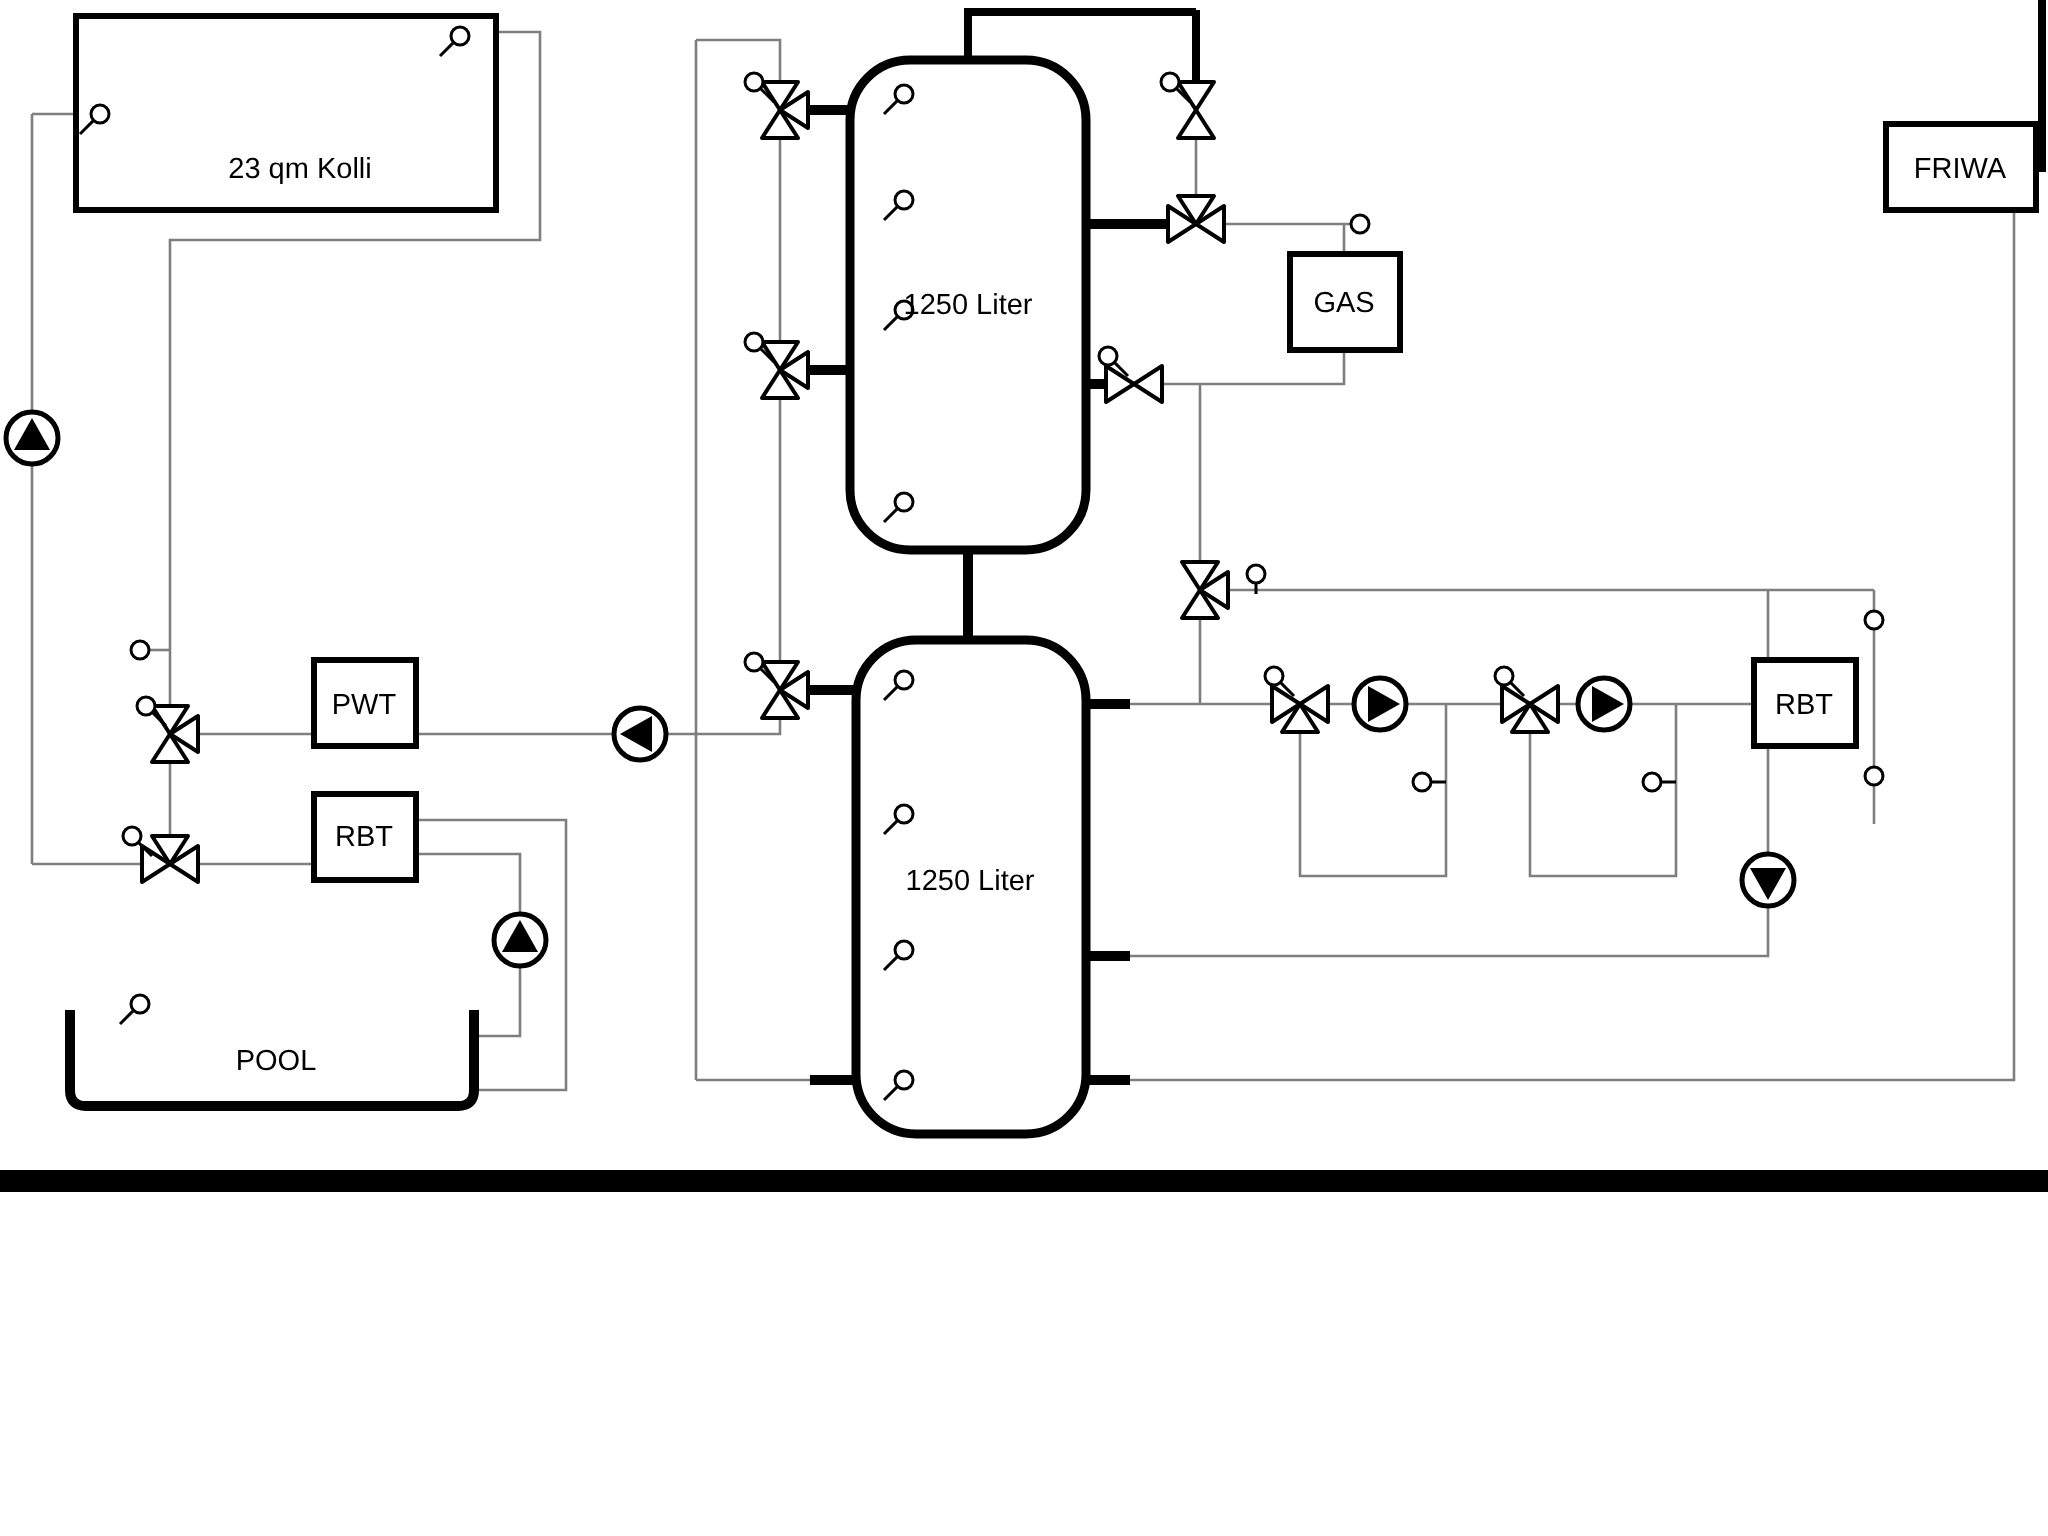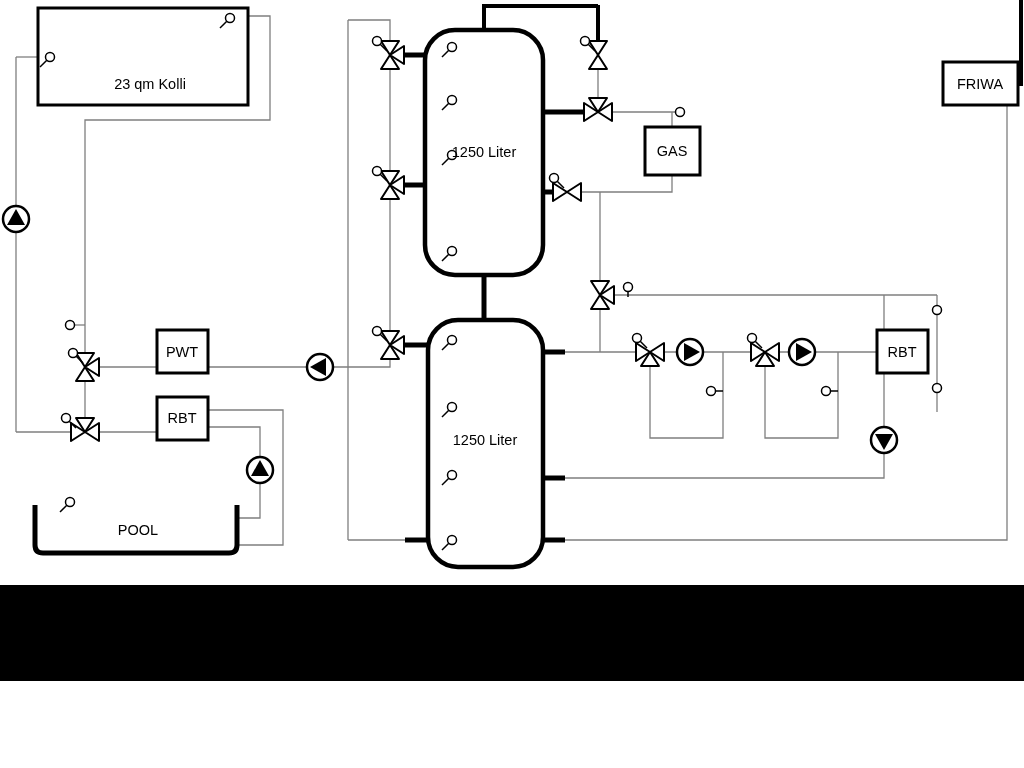--- a/index.html
+++ b/index.html
@@ -1,16 +1,16 @@
 <!DOCTYPE html>
 <html><head>
 <meta charset="utf-8">
 <style>
   html,body{margin:0;padding:0;background:#ffffff;}
-  .stage{position:relative;width:1024px;height:681px;overflow:hidden;background:#ffffff;}
+  .stage{position:relative;width:1024px;height:596px;overflow:hidden;background:#ffffff;}
   svg{display:block;}
   svg text{font-family:"Liberation Sans","DejaVu Sans",sans-serif;font-size:14.5px;fill:#000;}
   .pipe{stroke:#7f7f7f;stroke-width:1.3;fill:none;}
   .thick{stroke:#000000;stroke-width:5;fill:none;}
   .thick4{stroke:#000000;stroke-width:4;fill:none;}
   .box{fill:#ffffff;stroke:#000000;stroke-width:3;}
   .tank{fill:#ffffff;stroke:#000000;stroke-width:4.5;}
   .pool{fill:#ffffff;stroke:#000000;stroke-width:5;}
 </style>
 </head>

